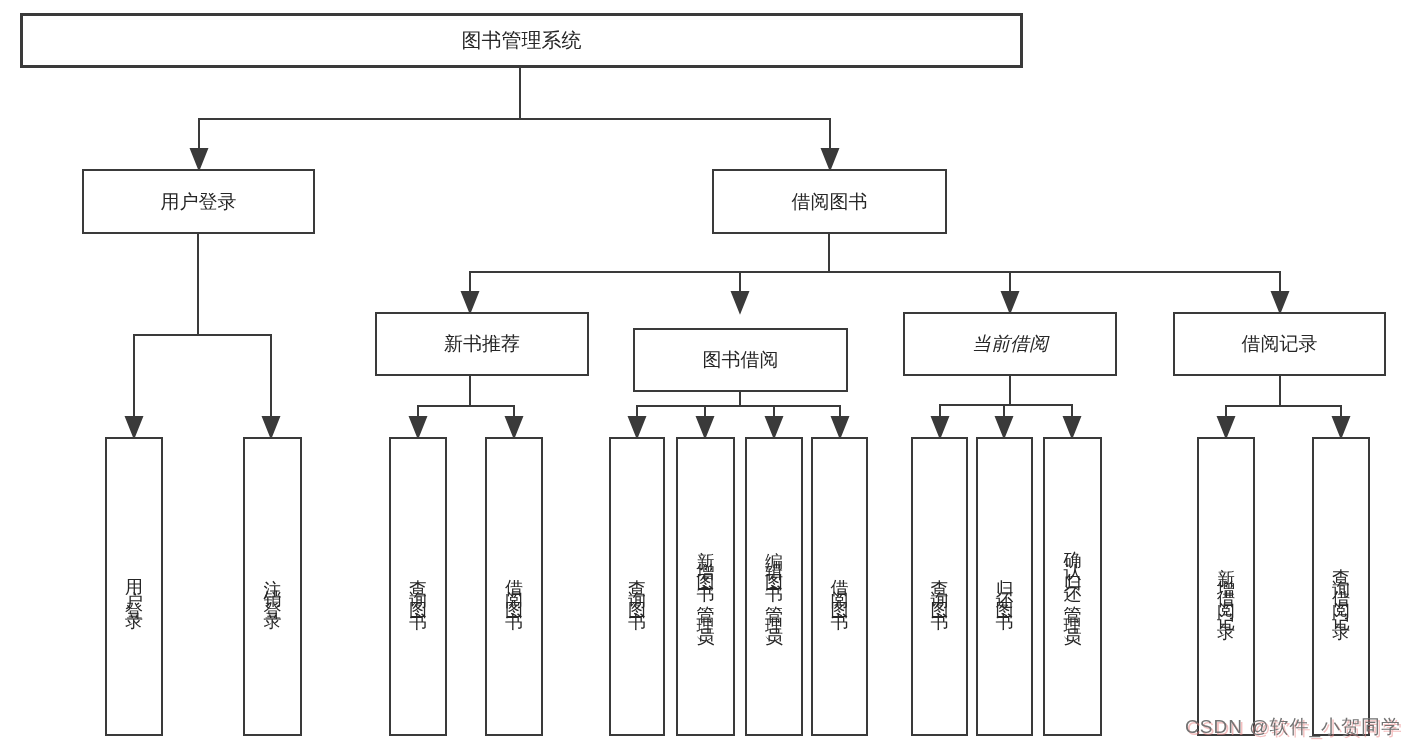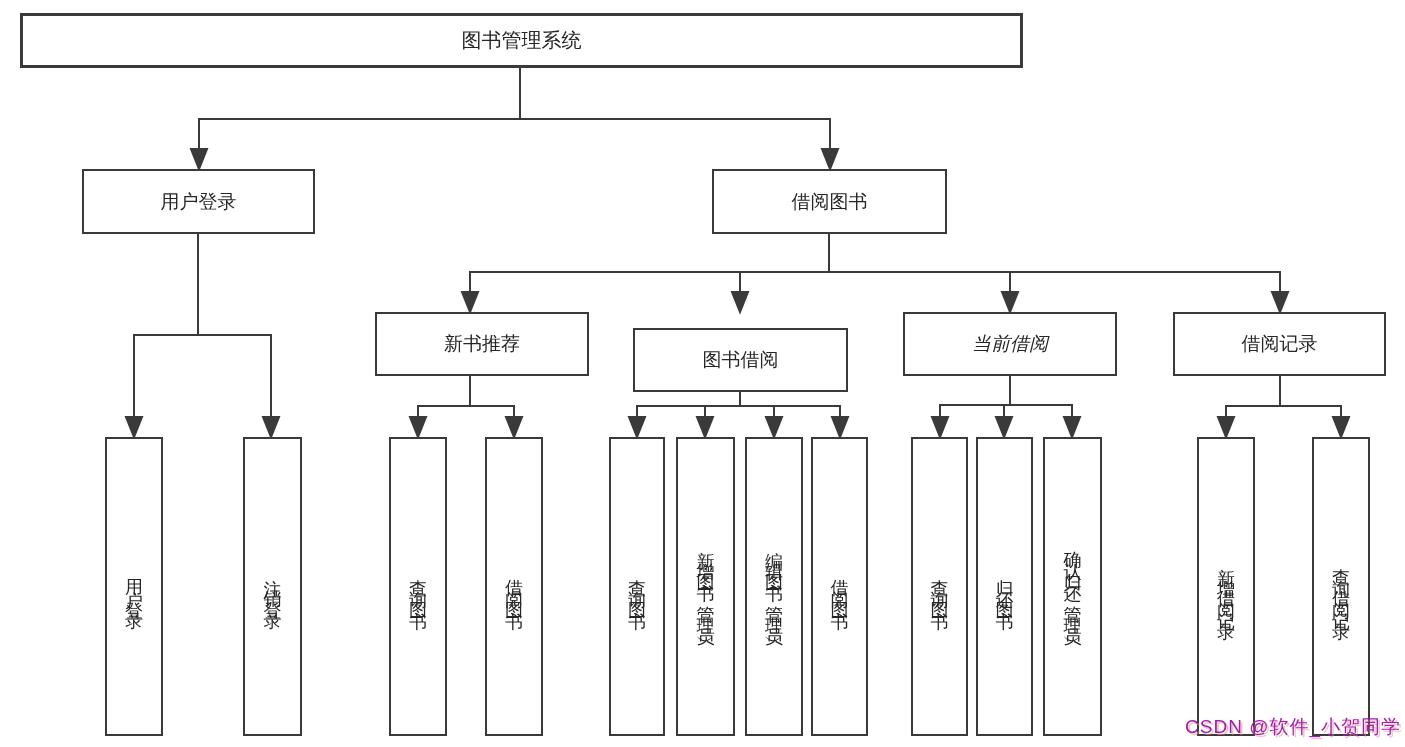--- a/index.html
+++ b/index.html
@@ -28,21 +28,21 @@
     text-orientation:mixed;
     letter-spacing:11px;
     line-height:1;
     white-space:nowrap;
   }
   .watermark{
     position:absolute;
     right:4px;top:714px;
     z-index:2;
     font-size:19px;
-    color:#a21caf;
+    color:#737373;
     text-shadow:2px 2px 0 rgba(235,140,140,0.55);
     letter-spacing:1px;
   }
 </style>
 </head>
 <body>
 
 <div class="canvas">
 
   <svg class="connectors" width="1405" height="747" viewBox="0 0 1405 747">

